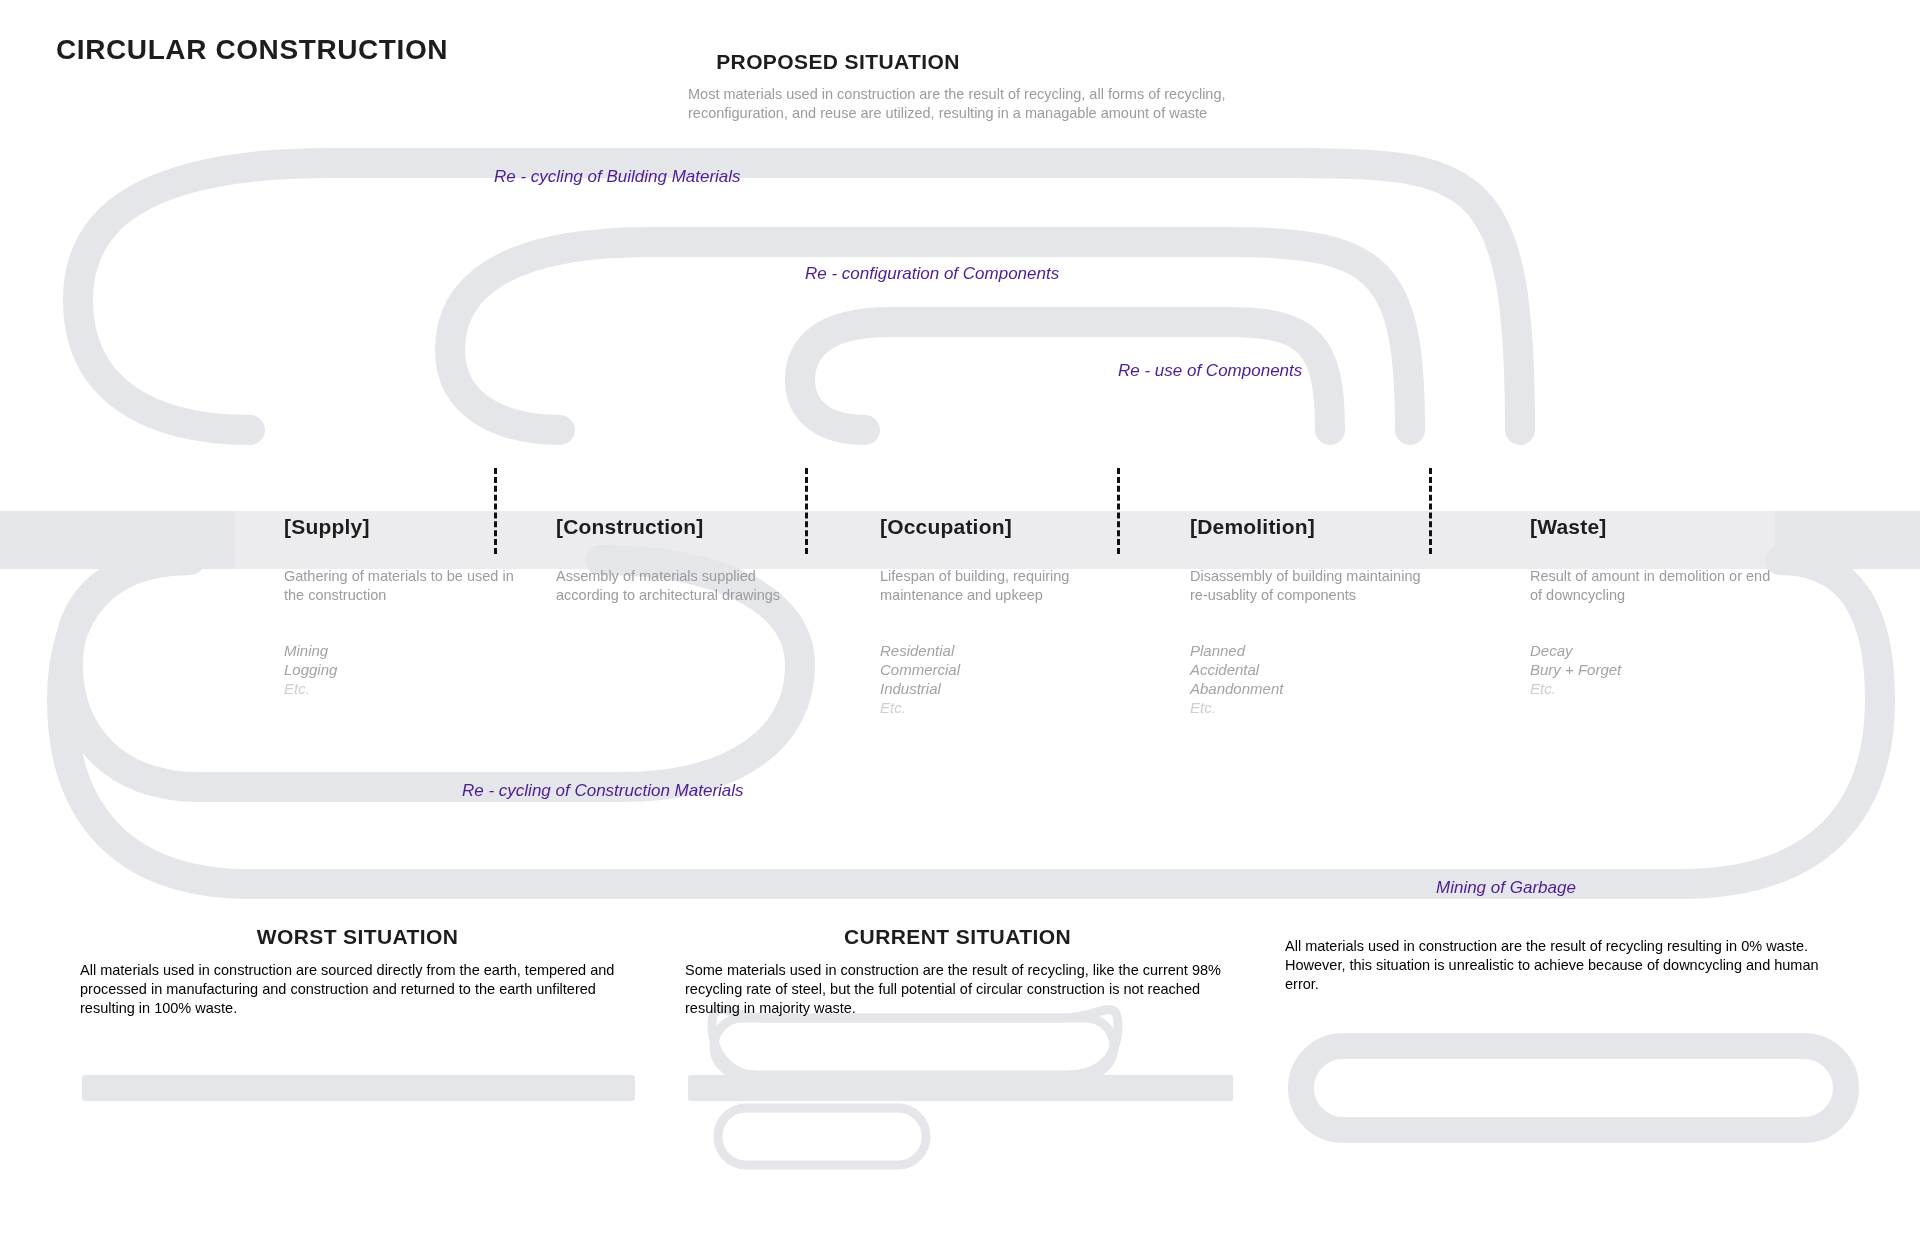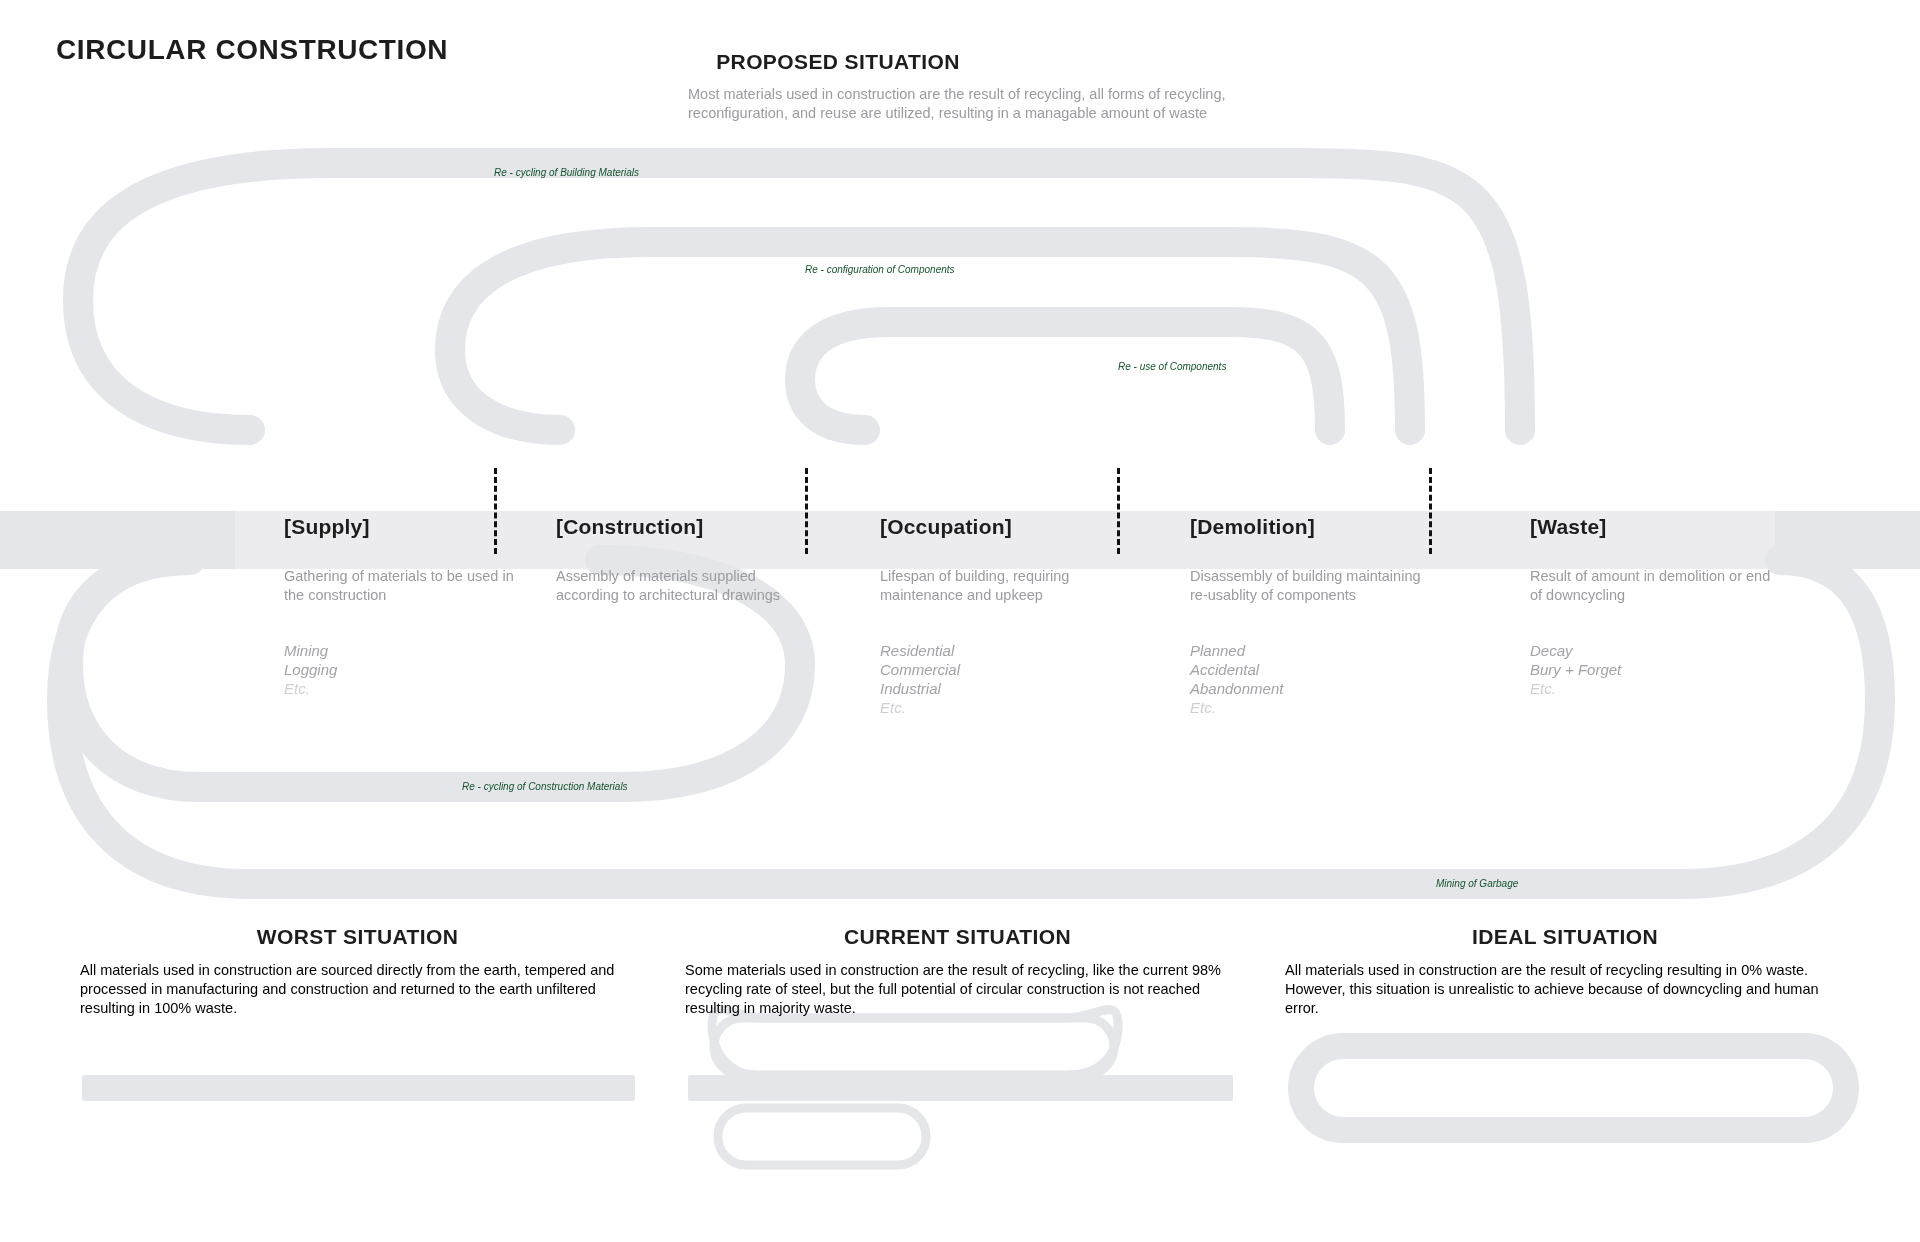--- a/index.html
+++ b/index.html
@@ -55,22 +55,22 @@
     font-size: 14.5px;
     line-height: 19px;
     color: #9b9ba0;
     width: 545px;
   }
 
   
   .loop-label {
     position: absolute;
     font-style: italic;
-    font-size: 10px;
-    color: #14532d;
+    font-size: 17px;
+    color: #4c1d95;
     white-space: nowrap;
   }
 
   
   #stages {
     position: absolute;
     left: 0; top: 0;
     width: 1920px; height: 1242px;
   }
   .stage {
@@ -260,15 +260,14 @@
   <div class="situation-title">WORST SITUATION</div>
   <div class="situation-desc">All materials used in construction are sourced directly from the earth, tempered and processed in manufacturing and construction and returned to the earth unfiltered resulting in 100% waste.</div>
 </div>
 
 <div class="situation" id="sit-current">
   <div class="situation-title">CURRENT SITUATION</div>
   <div class="situation-desc">Some materials used in construction are the result of recycling, like the current 98% recycling rate of steel, but the full potential of circular construction is not reached resulting in majority waste.</div>
 </div>
 
 <div class="situation" id="sit-ideal">
-  <div class="situation-title">IDEAL SITUATION</div>
   <div class="situation-desc">All materials used in construction are the result of recycling resulting in 0% waste. However, this situation is unrealistic to achieve because of downcycling and human error.</div>
 </div>
 
 </body></html>

